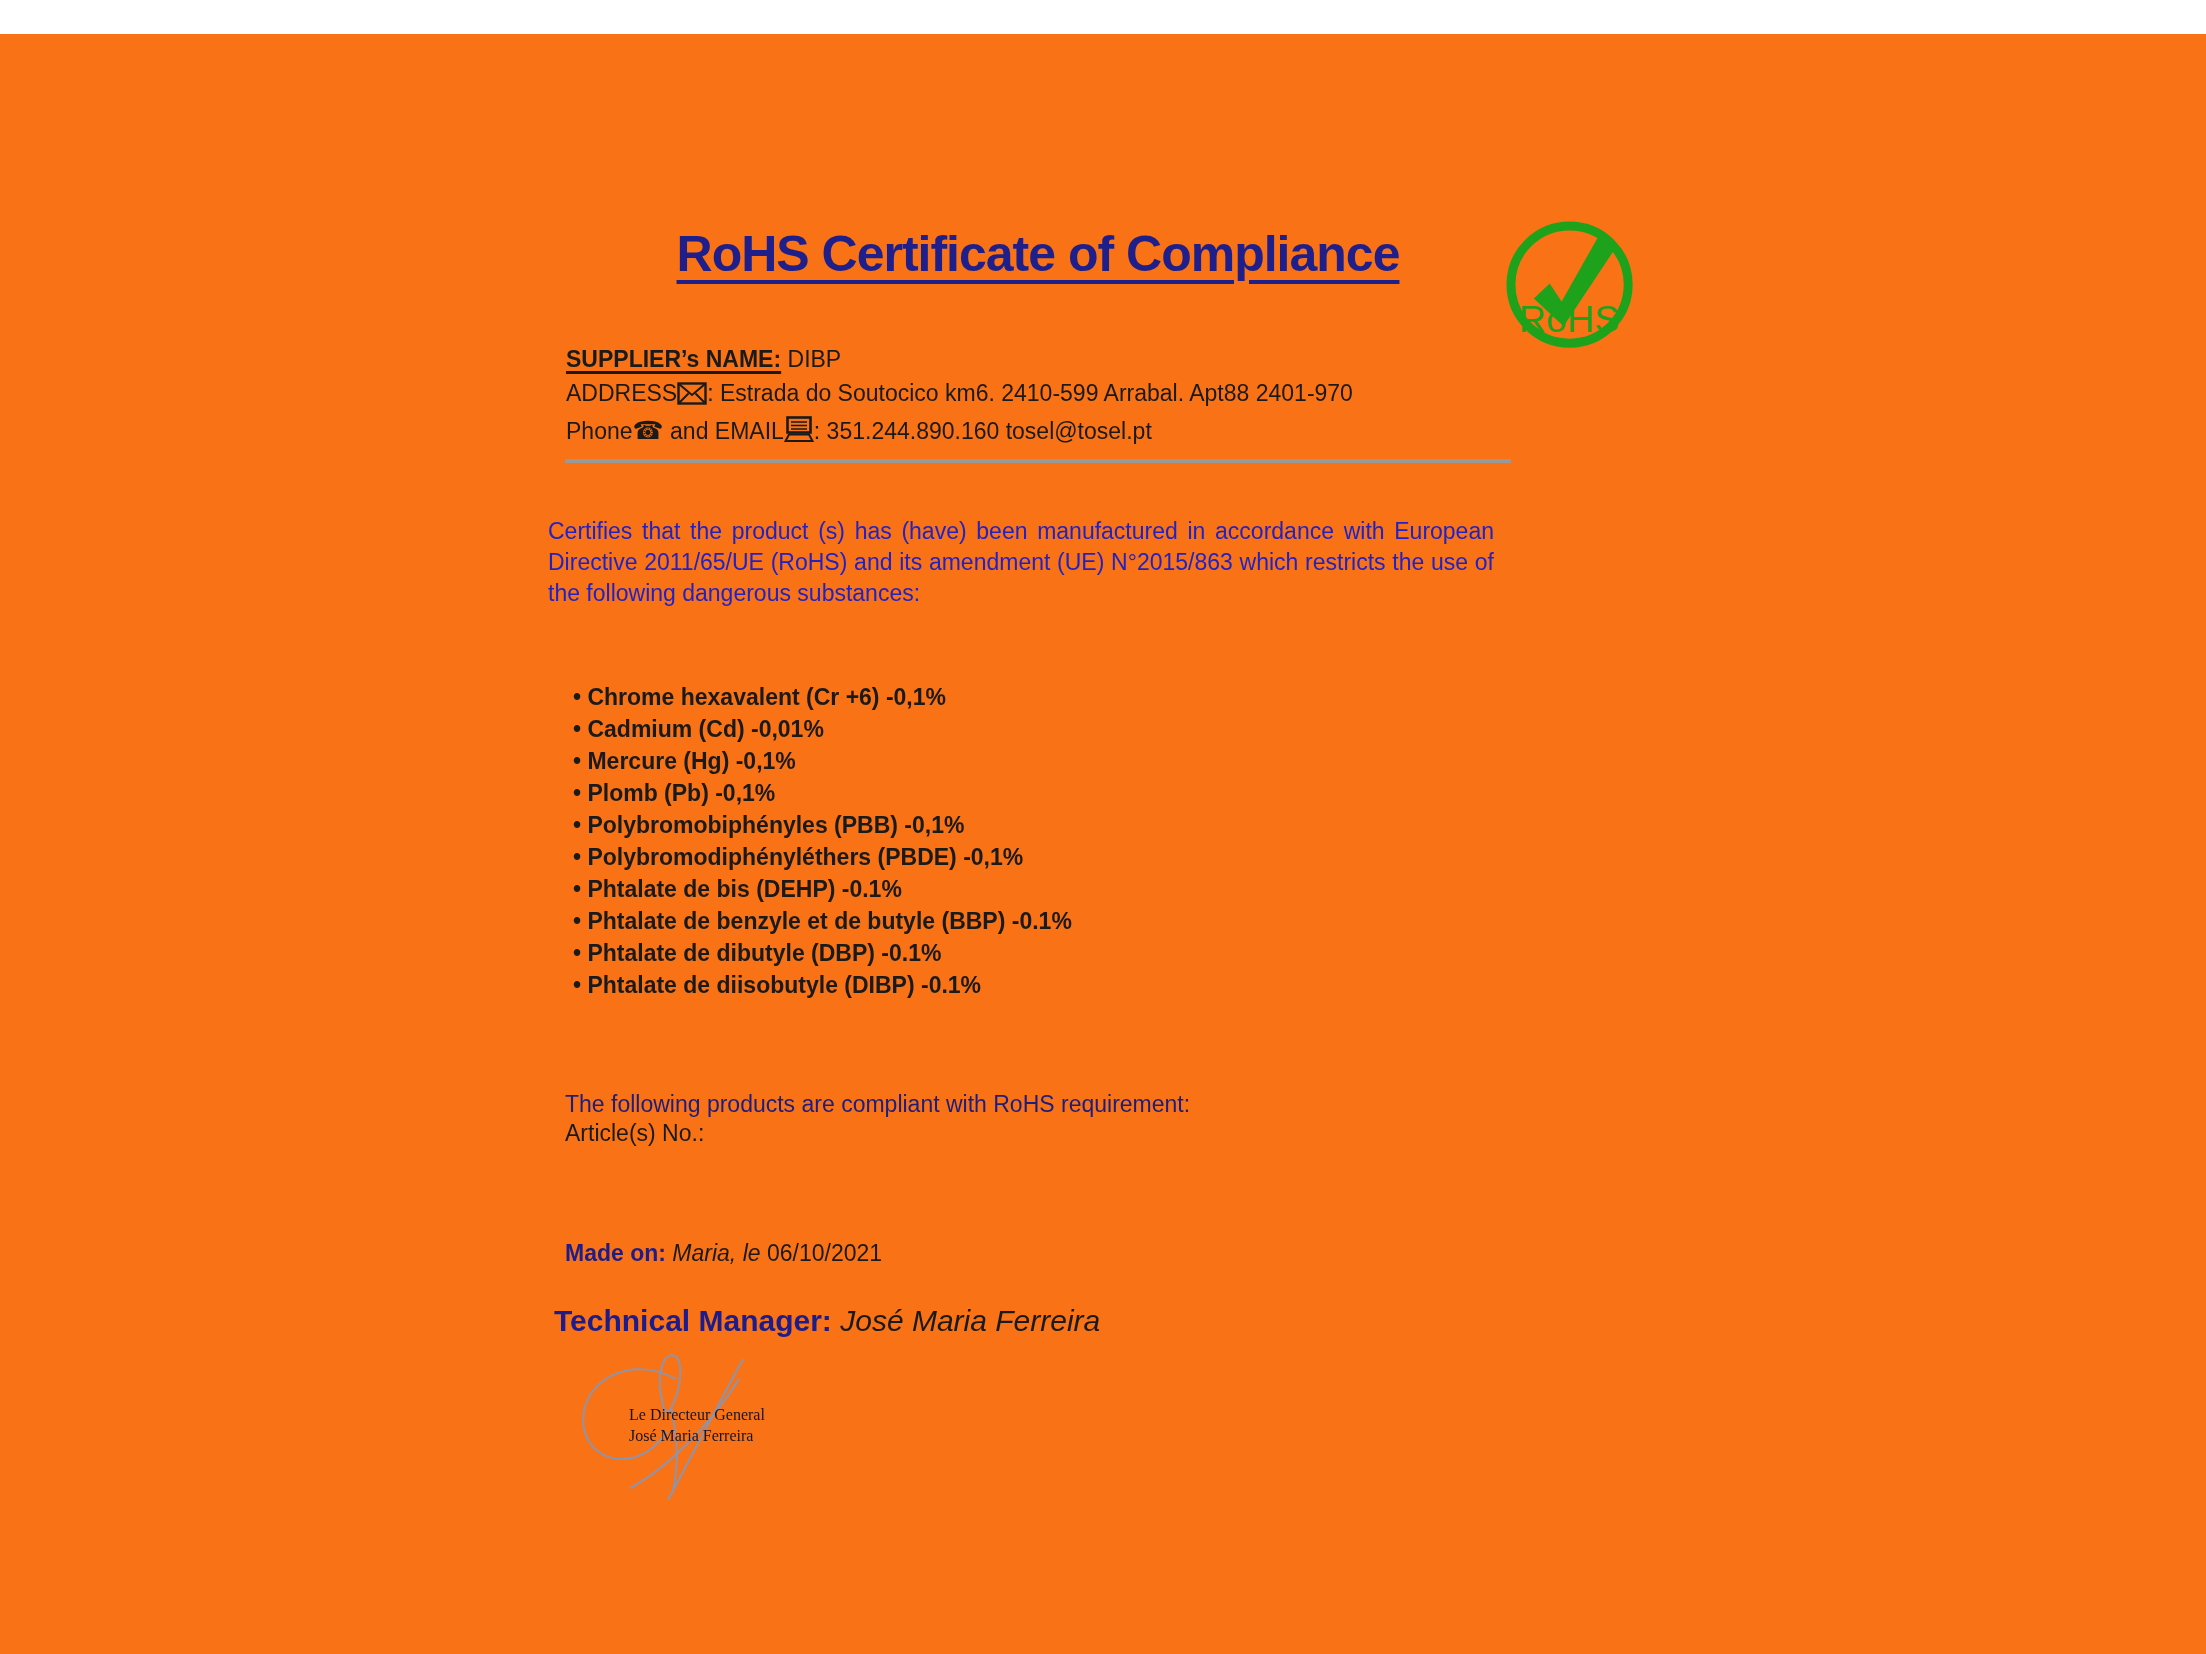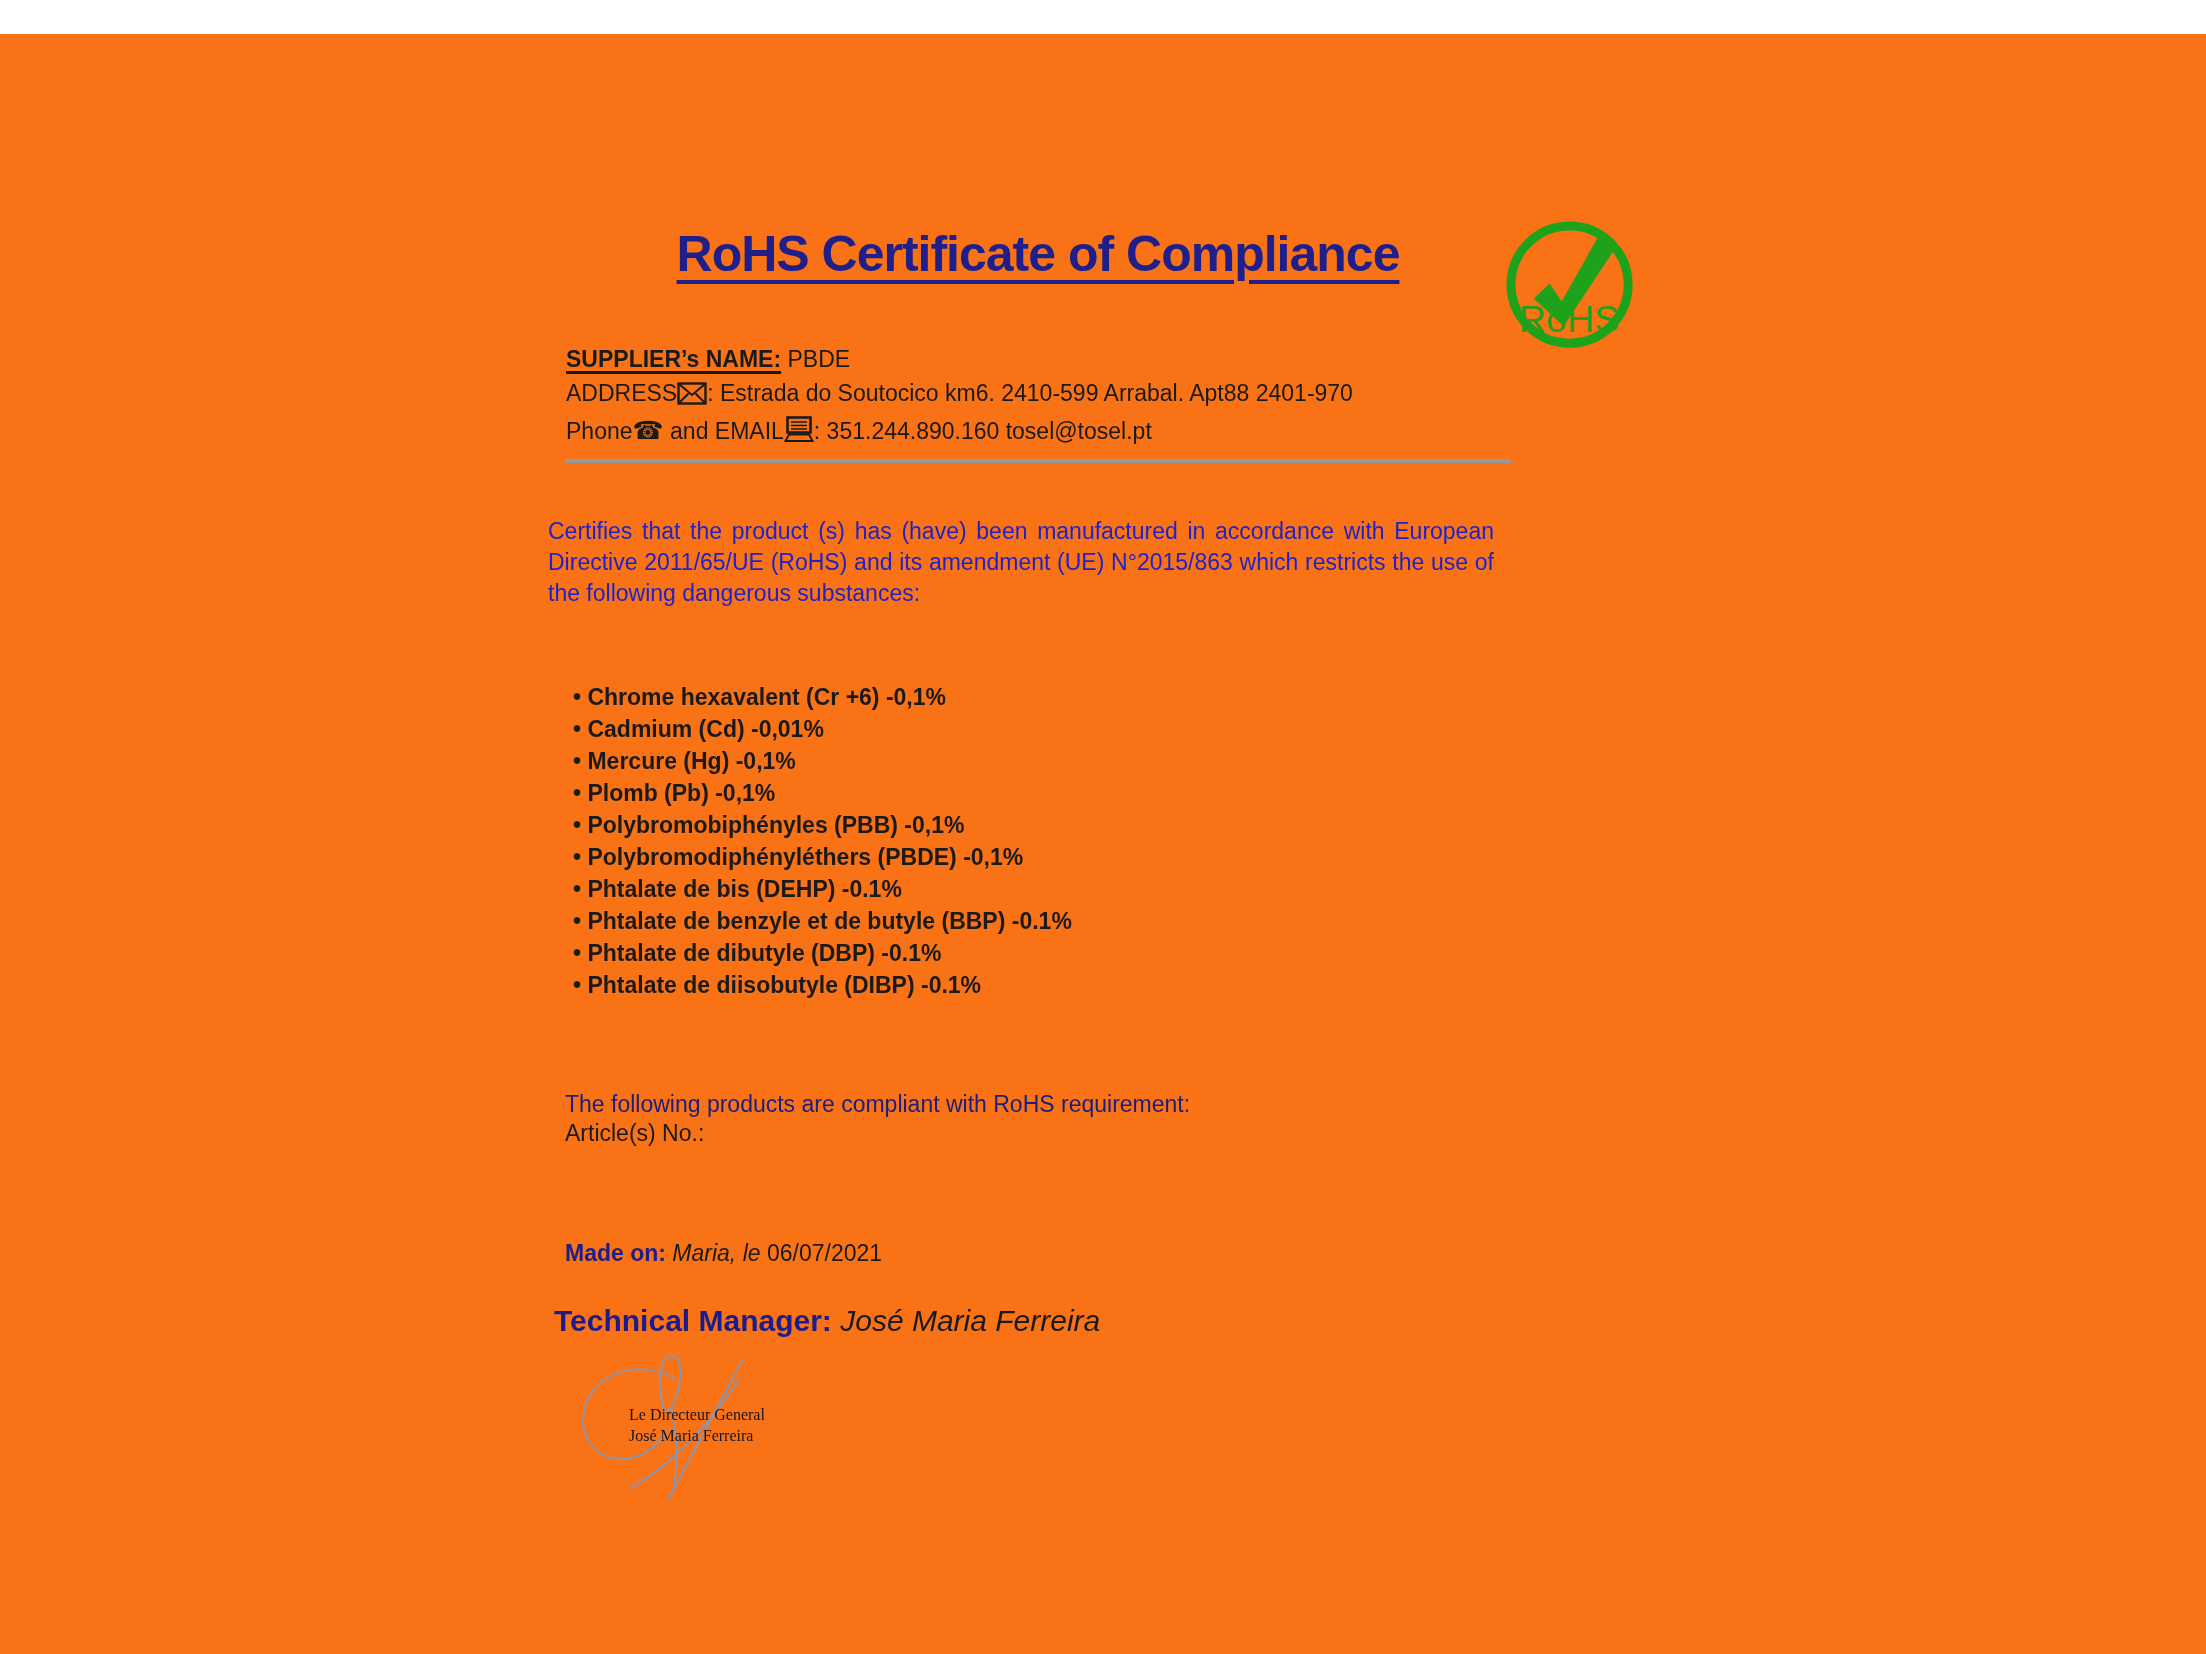--- a/index.html
+++ b/index.html
@@ -54,21 +54,21 @@
 
   <div class="logo">
     <svg width="151" height="151" viewBox="0 0 152 152">
       <circle cx="66" cy="68" r="59" fill="none" stroke="#1FA21B" stroke-width="9"></circle>
       <path d="M30 82 L46 67 L58 85 L97 16 L113 30 L60 110 Z" fill="#1FA21B"></path>
       <text x="66" y="116" text-anchor="middle" font-size="38" fill="#1FA21B" font-family="Liberation Sans, sans-serif">RoHS</text>
     </svg>
   </div>
 
   <div class="supplier">
-    <div><span class="u-bold">SUPPLIER’s NAME:</span> <span>PBDE</span></div>
+    <div><span class="u-bold">SUPPLIER’s NAME:</span> <span>DIBP</span></div>
     <div><span>ADDRESS</span><span class="icon-svg"><svg width="30" height="23" viewBox="0 0 30 23">
             <rect x="1.5" y="1.5" width="27" height="20" fill="none" stroke="#1a1a1a" stroke-width="2.4"></rect>
             <path d="M2 2 L15 13 L28 2 M2 21 L11.5 11.5 M28 21 L18.5 11.5" fill="none" stroke="#1a1a1a" stroke-width="2"></path>
           </svg></span><span>: Estrada do Soutocico km6. 2410-599 Arrabal. Apt88 2401-970</span></div>
     <div><span>Phone</span><span class="phone-glyph">☎</span><span> and EMAIL</span><span class="icon-svg"><svg width="30" height="27" viewBox="0 0 30 27">
             <rect x="3.5" y="1.5" width="23" height="15" fill="none" stroke="#1a1a1a" stroke-width="2.6"></rect>
             <path d="M7 6 H23 M7 9.5 H23 M7 13 H23" stroke="#1a1a1a" stroke-width="1.4"></path>
             <path d="M1.5 25 H28.5 L25 18.5 H5 Z" fill="none" stroke="#1a1a1a" stroke-width="2"></path>
           </svg></span><span>: 351.244.890.160 tosel@tosel.pt</span></div>
   </div>
@@ -90,21 +90,21 @@
       <div class="substance-item">• Phtalate de diisobutyle (DIBP) -0.1%</div>
     </div>
 
   <p class="compliance">The following products are compliant with RoHS requirement:</p>
 
   <p class="articles">Article(s) No.:</p>
 
   <p class="made-on">
     <span class="navy-bold">Made on:</span>
     <span class="italic">Maria, le</span>
-    <span>06/07/2021</span>
+    <span>06/10/2021</span>
   </p>
 
   <p class="manager">
     <span class="navy-bold">Technical Manager:</span>
     <span class="italic">José Maria Ferreira</span>
   </p>
 
   <div class="signature">
     <svg class="sig-flourish" width="269" height="169" viewBox="0 0 270 170">
       <g fill="none" stroke="#8C95AE" stroke-width="2">

